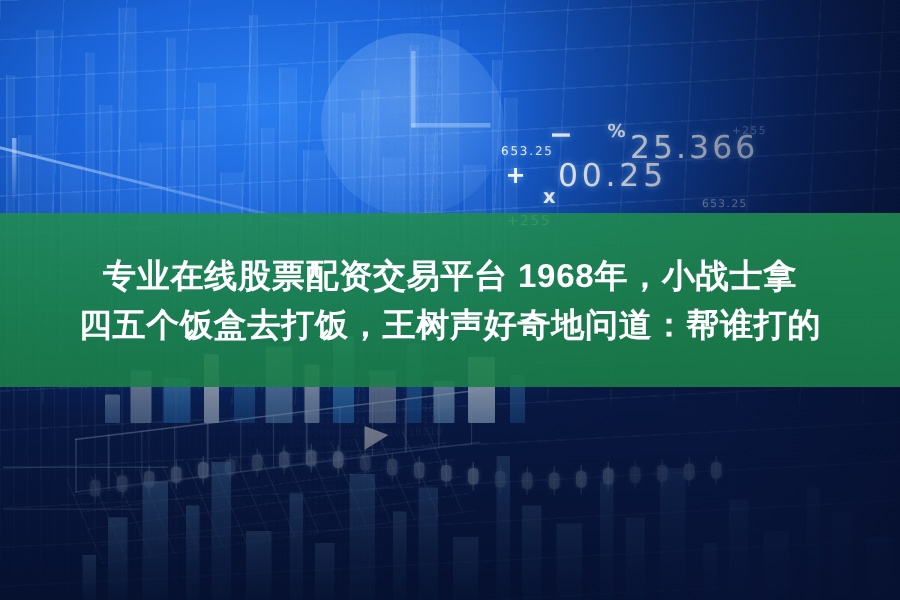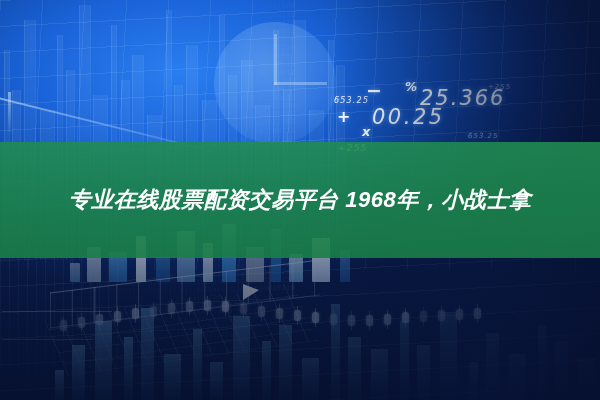--- a/index.html
+++ b/index.html
@@ -7,21 +7,20 @@
     padding: 0;
     background: #000;
   }
   #stage {
     position: relative;
     width: 600px;
     height: 400px;
     overflow: hidden;
     font-family: "Liberation Sans", sans-serif;
     background: #0a1838;
-    font-style: italic;
   }
 
   
   .bg-base {
     position: absolute;
     inset: 0;
     background:
       radial-gradient(ellipse 70% 55% at 30% 18%, #2a7ef0 0%, #1a63d8 35%, #1049ab 62%, #0a2c72 85%, #0a1f50 100%),
       linear-gradient(180deg, #1b5fd0 0%, #1450bb 30%, #0d3a8e 55%, #0b2a66 75%, #0a1c45 100%);
   }
@@ -511,15 +510,16 @@
 1101001011010010110111001100111011010010110111001100001011011100
 0110111001100111011010010110111001100111011010010110111001100111
 1010011010010110111001100111011010010110111001100111011010010110</div>
 
   <div class="bg-darken-bottom"></div>
   <div class="bg-darken-right"></div>
 
   <div class="band"></div>
   <div class="band-text">
     <div>专业在线股票配资交易平台 1968年，小战士拿</div>
+    <div>四五个饭盒去打饭，王树声好奇地问道：帮谁打的</div>
   </div>
 
 </div>
 
 </body></html>

